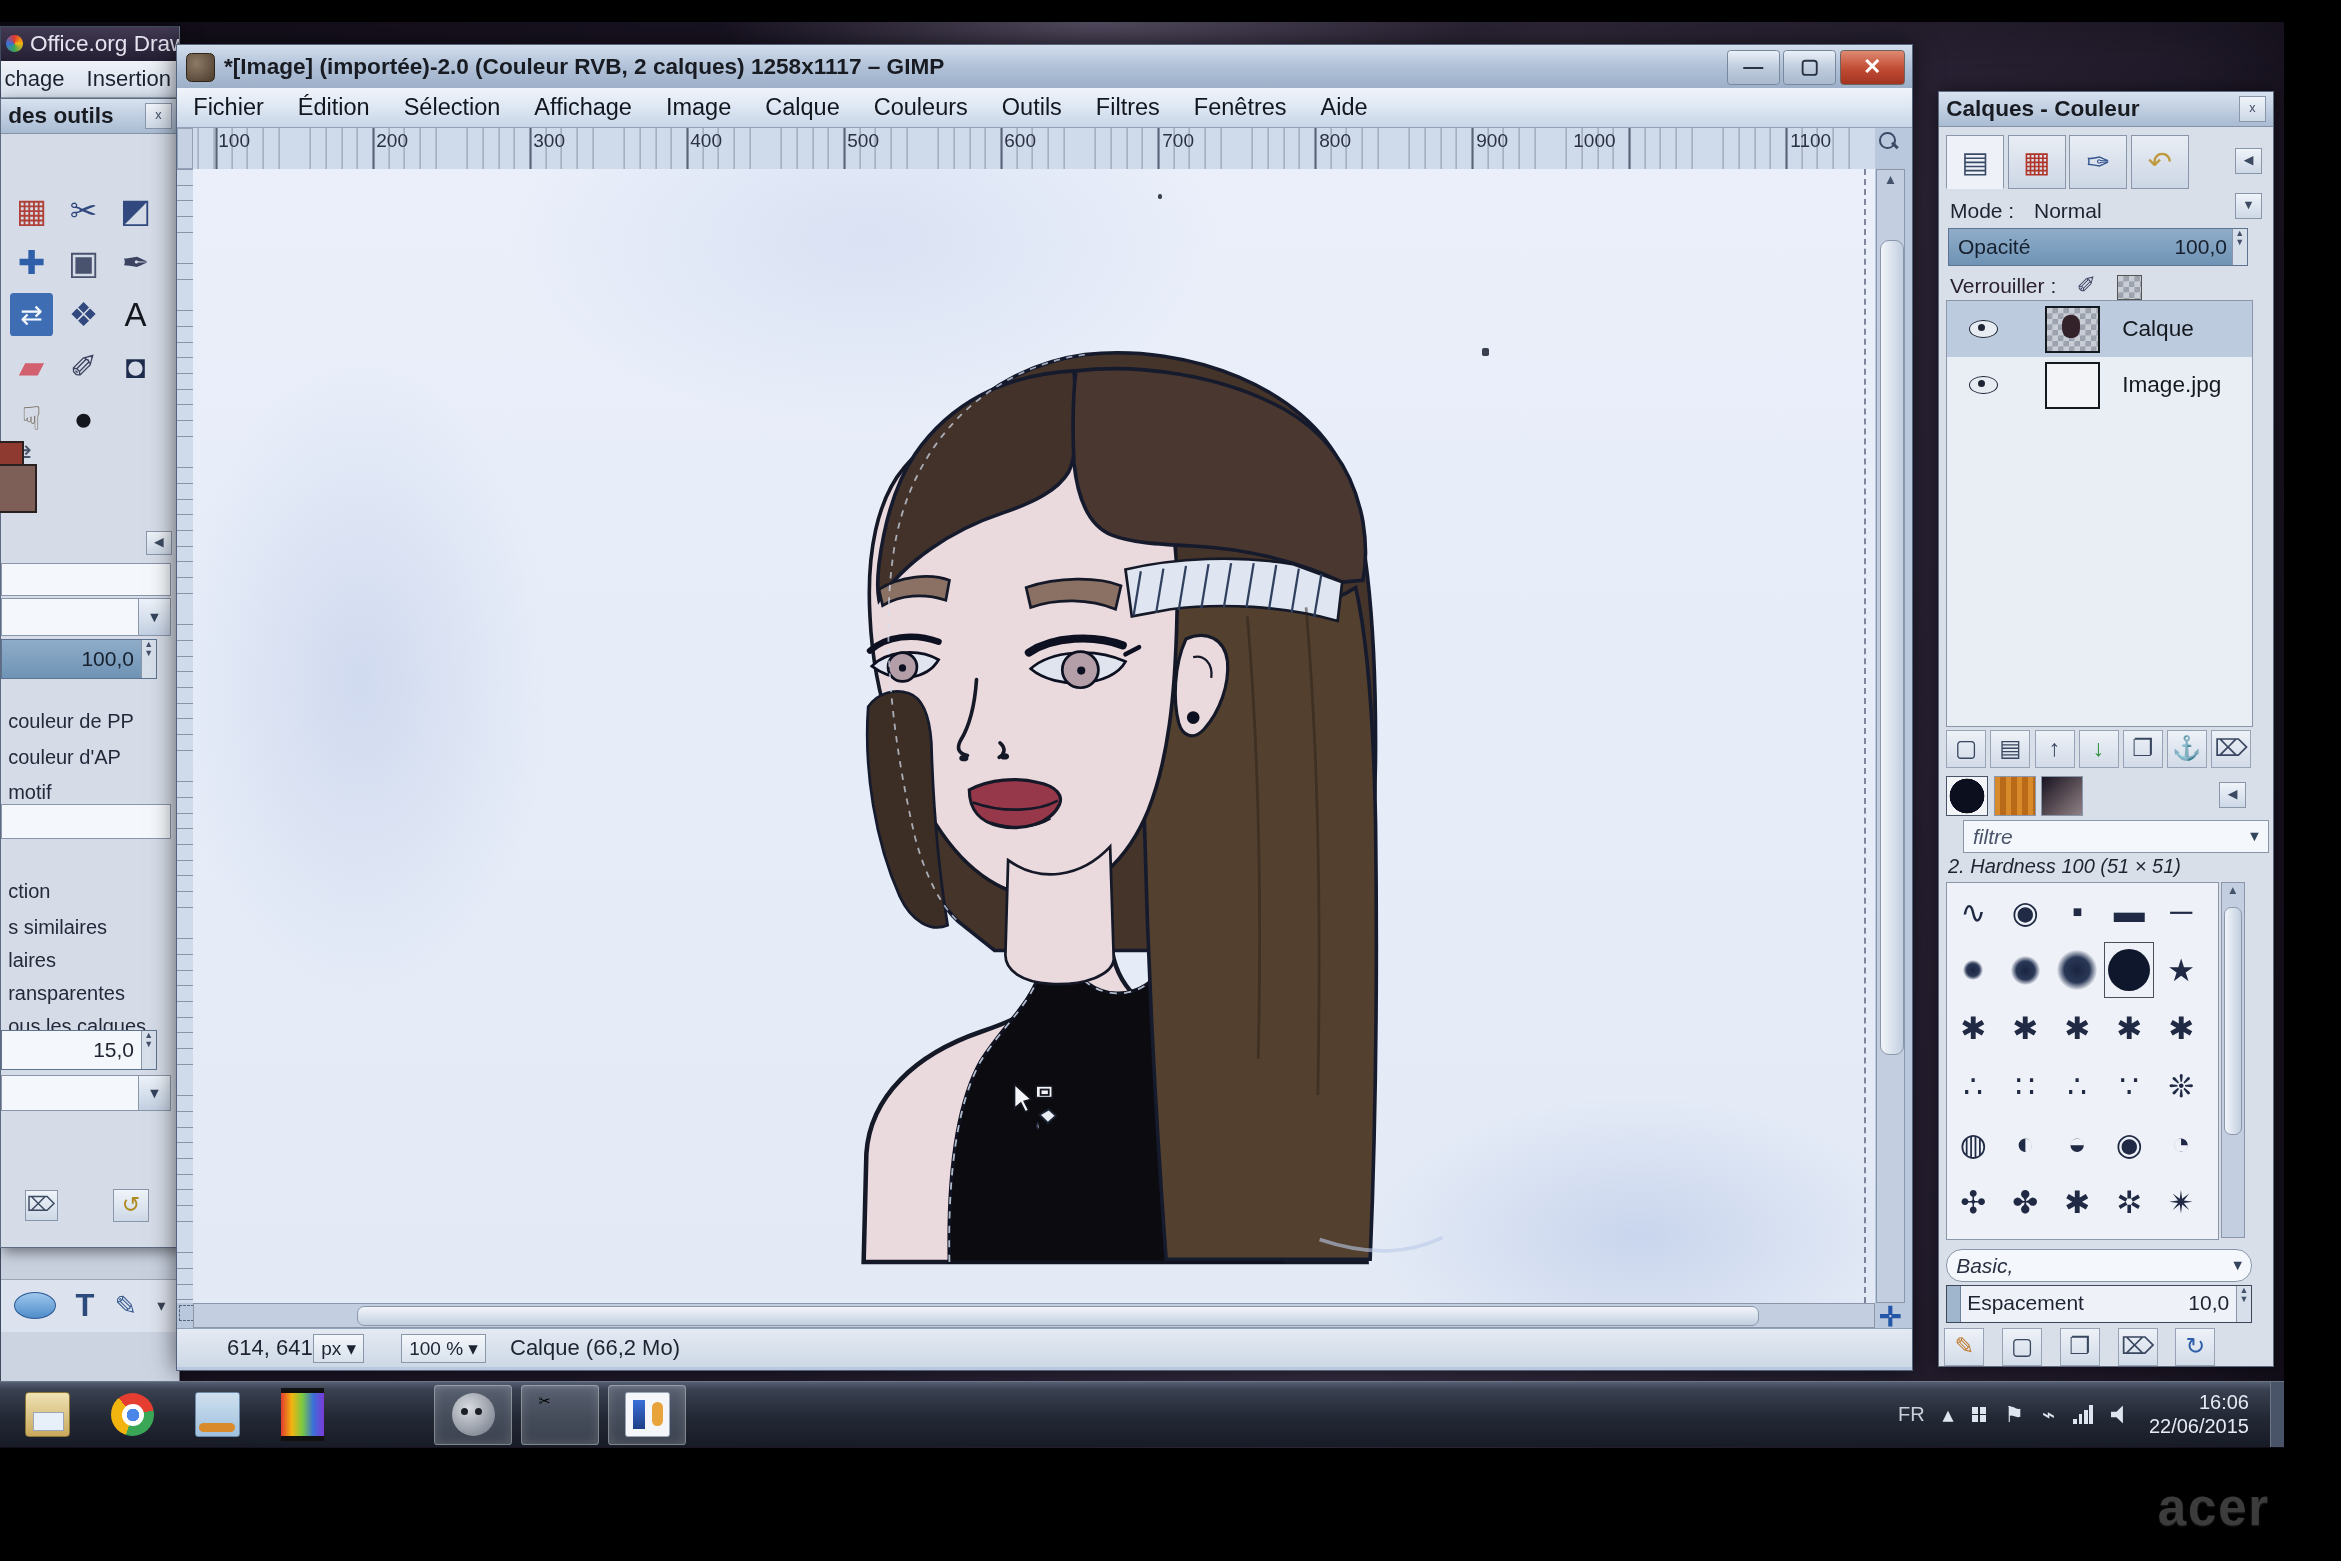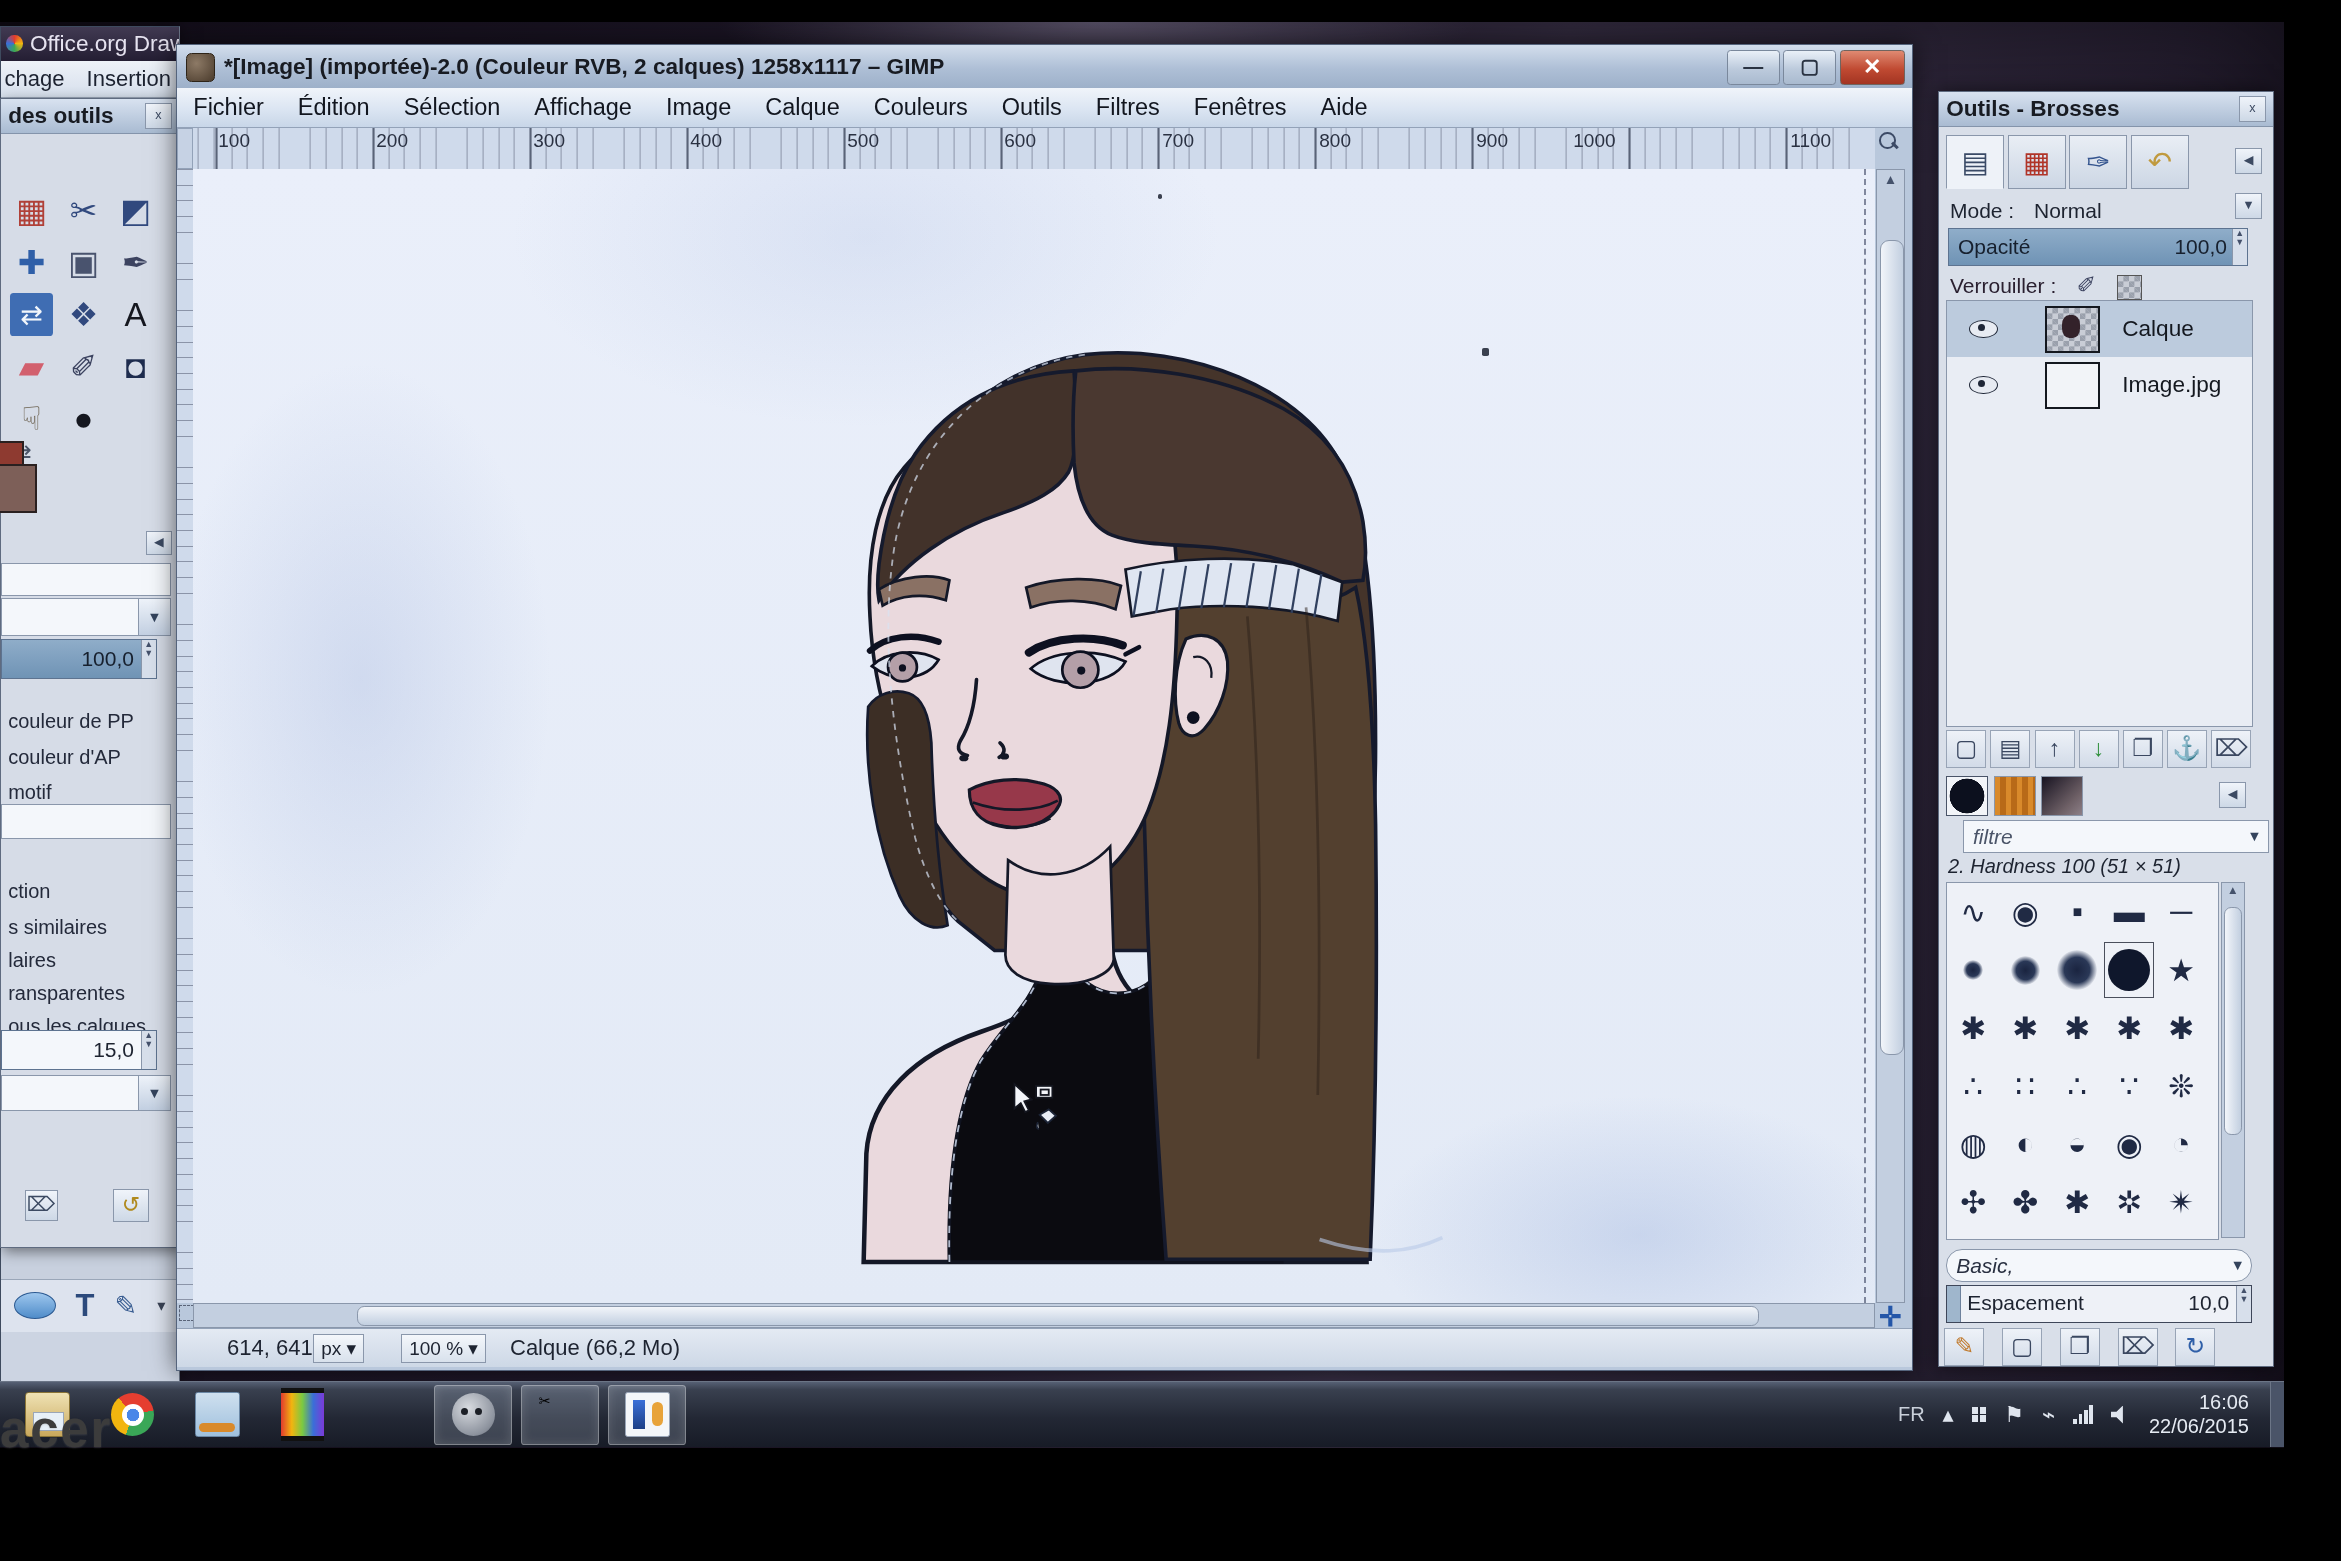--- a/index.html
+++ b/index.html
@@ -180,21 +180,21 @@
   #tray .tglyph{font-size:22px;color:#dfe5ee;}
   .sig{display:flex;align-items:flex-end;gap:1.8px;}
   .sig span{width:3.6px;background:#dfe5ee;display:inline-block;}
   .spk{width:20px;height:18px;background:#dfe5ee;clip-path:polygon(0 35%,28% 35%,60% 0,60% 100%,28% 65%,0 65%);}
   .winflag{width:14.5px;height:14.5px;background:#dfe5ee;
     -webkit-mask:linear-gradient(#000,#000);mask:linear-gradient(#000,#000);
     background-image:linear-gradient(transparent 44%,#232835 44% 56%,transparent 56%),
       linear-gradient(90deg,transparent 44%,#232835 44% 56%,transparent 56%);}
   #clock{text-align:right;font-size:20px;line-height:23.5px;color:#e6ebf3;}
   #showdesk{position:absolute;right:0;top:0;width:12.6px;height:65px;background:#4a5468;border-left:0.9px solid #6b7586;}
-  #acer{position:absolute;left:0;top:1400px;width:2270px;text-align:left;}
+  #acer{position:absolute;left:0;top:1478px;width:2270px;text-align:right;}
   #acer span{font-size:51px;font-weight:700;letter-spacing:1.8px;color:#3c3c3c;
     text-shadow:0 0.9px 1.8px rgba(120,120,120,.25);}
 </style>
 </head>
 <body>
 
 <div id="screen">
 
   <div id="oo-win" class="win">
     <div id="oo-title">
@@ -424,21 +424,21 @@
       <span class="statbox statdrop" style="left:136px;">
         <span>px</span> ▾</span>
       <span class="statbox statdrop" style="left:224px;">
         <span>100 %</span> ▾</span>
       <span class="statbox" style="left:333px;">Calque (66,2 Mo)</span>
     </div>
   </div>
 
   <div id="dock" class="win">
     <div id="d-title">
-      <span class="ttext">Outils - Brosses</span>
+      <span class="ttext">Calques - Couleur</span>
       <span class="sqbtn">x</span>
     </div>
     <div id="d-tabs">
         <span class="dtab active" style="color: rgb(58, 74, 102);">▤</span>
         <span class="dtab" style="color: rgb(176, 52, 40);">▦</span>
         <span class="dtab" style="color: rgb(53, 85, 143);">✑</span>
         <span class="dtab" style="color: rgb(192, 154, 63);">↶</span>
       </div>
     <span class="sqbtn ab" style="left:296px;top:56px;">◀</span>
     <span id="d-mode">Mode :</span>

